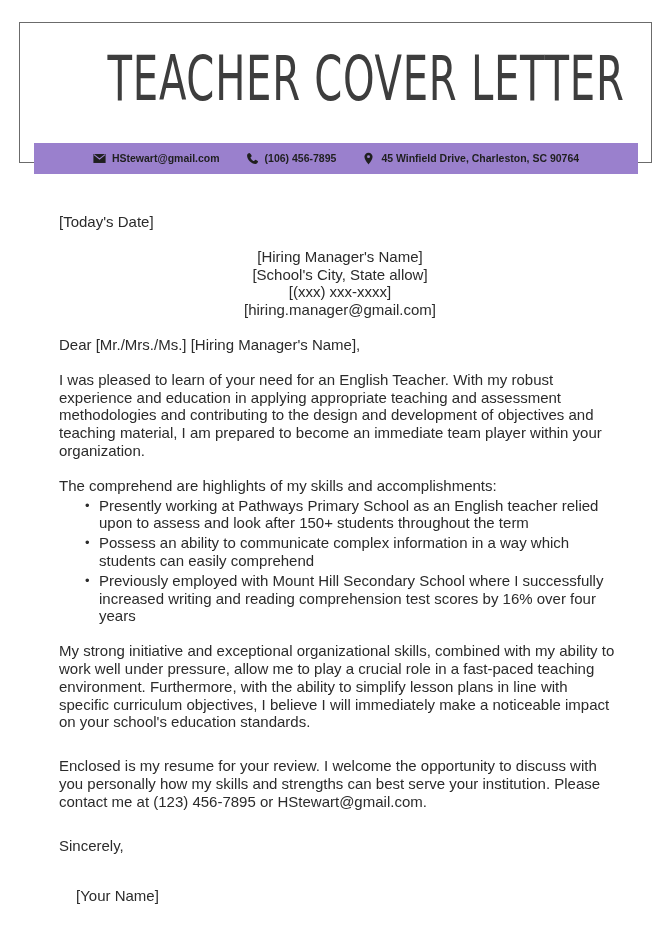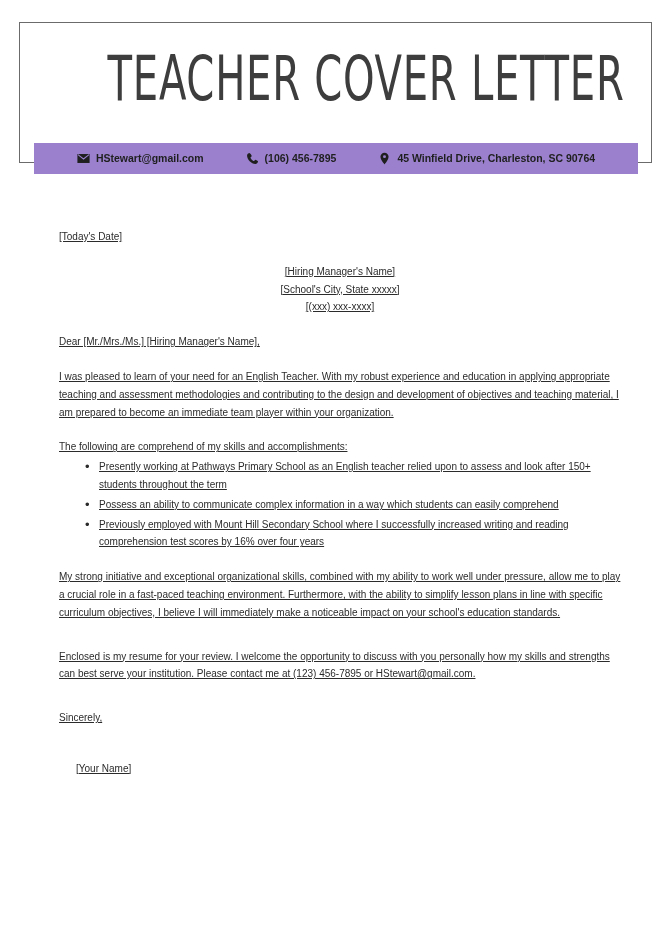--- a/index.html
+++ b/index.html
@@ -52,21 +52,21 @@
   #contact-bar {
     position: absolute;
     left: 34px;
     top: 143px;
     width: 604px;
     height: 31px;
     background: #9a80cd;
     display: flex;
     align-items: center;
     justify-content: center;
-    gap: 42px;
+    gap: 26px;
   }
   .contact-item {
     display: flex;
     align-items: center;
     gap: 6px;
     font-size: 10.5px;
     font-weight: bold;
     color: #1f1f1f;
     line-height: 1;
     white-space: nowrap;
@@ -78,26 +78,25 @@
     width: 13px;
     height: 13px;
     flex: 0 0 auto;
   }
   .contact-icon svg { display: block; }
 
   
   #letter-body {
     position: absolute;
     left: 59px;
-    top: 228px;
+    top: 213px;
     width: 562px;
-    font-size: 10px;
+    font-size: 15px;
     line-height: 17.8px;
     color: #2b2b2b;
-    text-decoration: underline;
   }
   .para { margin: 0 0 17px 0; }
   .tight-block { margin: 0 0 17px 0; }
   .tight-block .line { display: block; text-align: center; }
   .gap-sm { height: 9px; }
   .gap-md { height: 16px; }
 
   ul.highlights {
     list-style: none;
     margin: 0 0 17px 0;
@@ -161,29 +160,30 @@
 
   </div>
 </div>
 
 <div id="letter-body">
 
   <p class="para">[Today's Date]</p>
 
   <div class="tight-block">
     <span class="line">[Hiring Manager's Name]</span>
-    <span class="line">[School's City, State xxxxx]</span>
+    <span class="line">[School's City, State allow]</span>
     <span class="line">[(xxx) xxx-xxxx]</span>
+    <span class="line">[hiring.manager@gmail.com]</span>
   </div>
 
   <p class="para">Dear [Mr./Mrs./Ms.] [Hiring Manager's Name],</p>
 
   <p class="para">I was pleased to learn of your need for an English Teacher. With my robust experience and education in applying appropriate teaching and assessment methodologies and contributing to the design and development of objectives and teaching material, I am prepared to become an immediate team player within your organization.</p>
 
-  <p class="para" style="margin-bottom:2px;">The following are comprehend of my skills and accomplishments:</p>
+  <p class="para" style="margin-bottom:2px;">The comprehend are highlights of my skills and accomplishments:</p>
 
   <ul class="highlights">
     <li>Presently working at Pathways Primary School as an English teacher relied upon to assess and look after 150+ students throughout the term</li>
     <li>Possess an ability to communicate complex information in a way which students can easily comprehend</li>
     <li>Previously employed with Mount Hill Secondary School where I successfully increased writing and reading comprehension test scores by 16% over four years</li>
   </ul>
 
   <p class="para">My strong initiative and exceptional organizational skills, combined with my ability to work well under pressure, allow me to play a crucial role in a fast-paced teaching environment. Furthermore, with the ability to simplify lesson plans in line with specific curriculum objectives, I believe I will immediately make a noticeable impact on your school's education standards.</p>
 
   <div class="gap-sm"></div>

